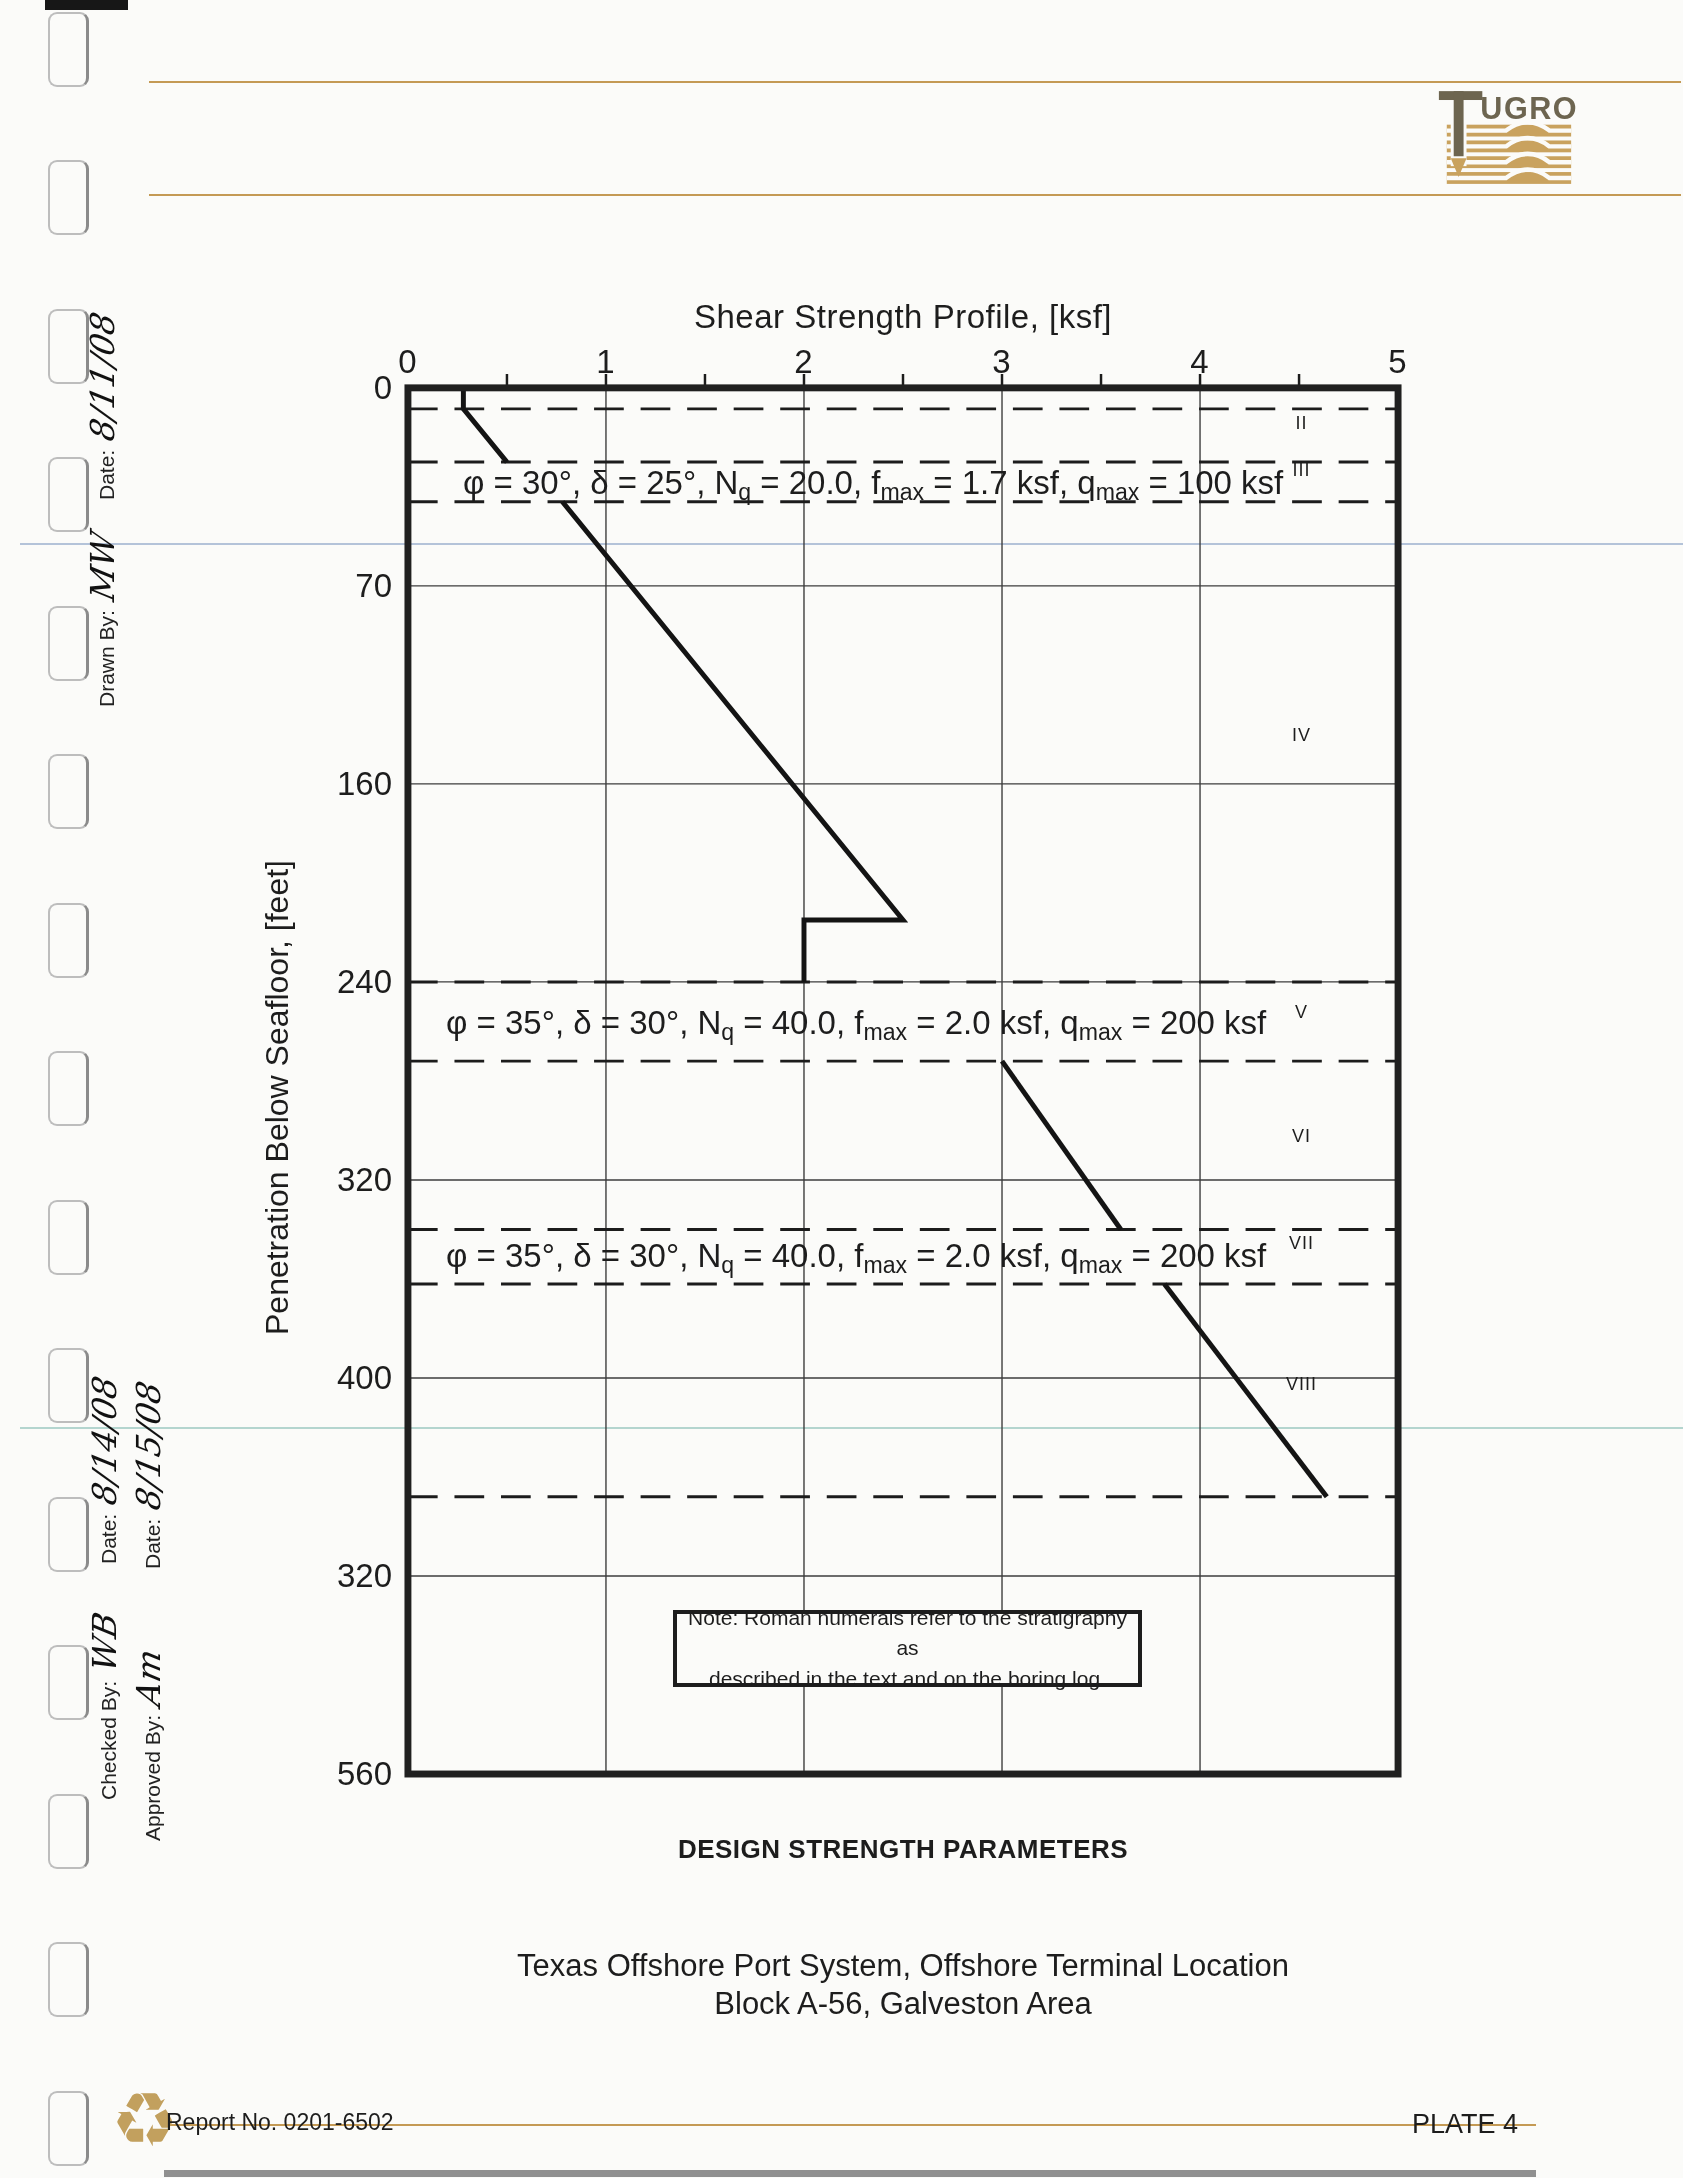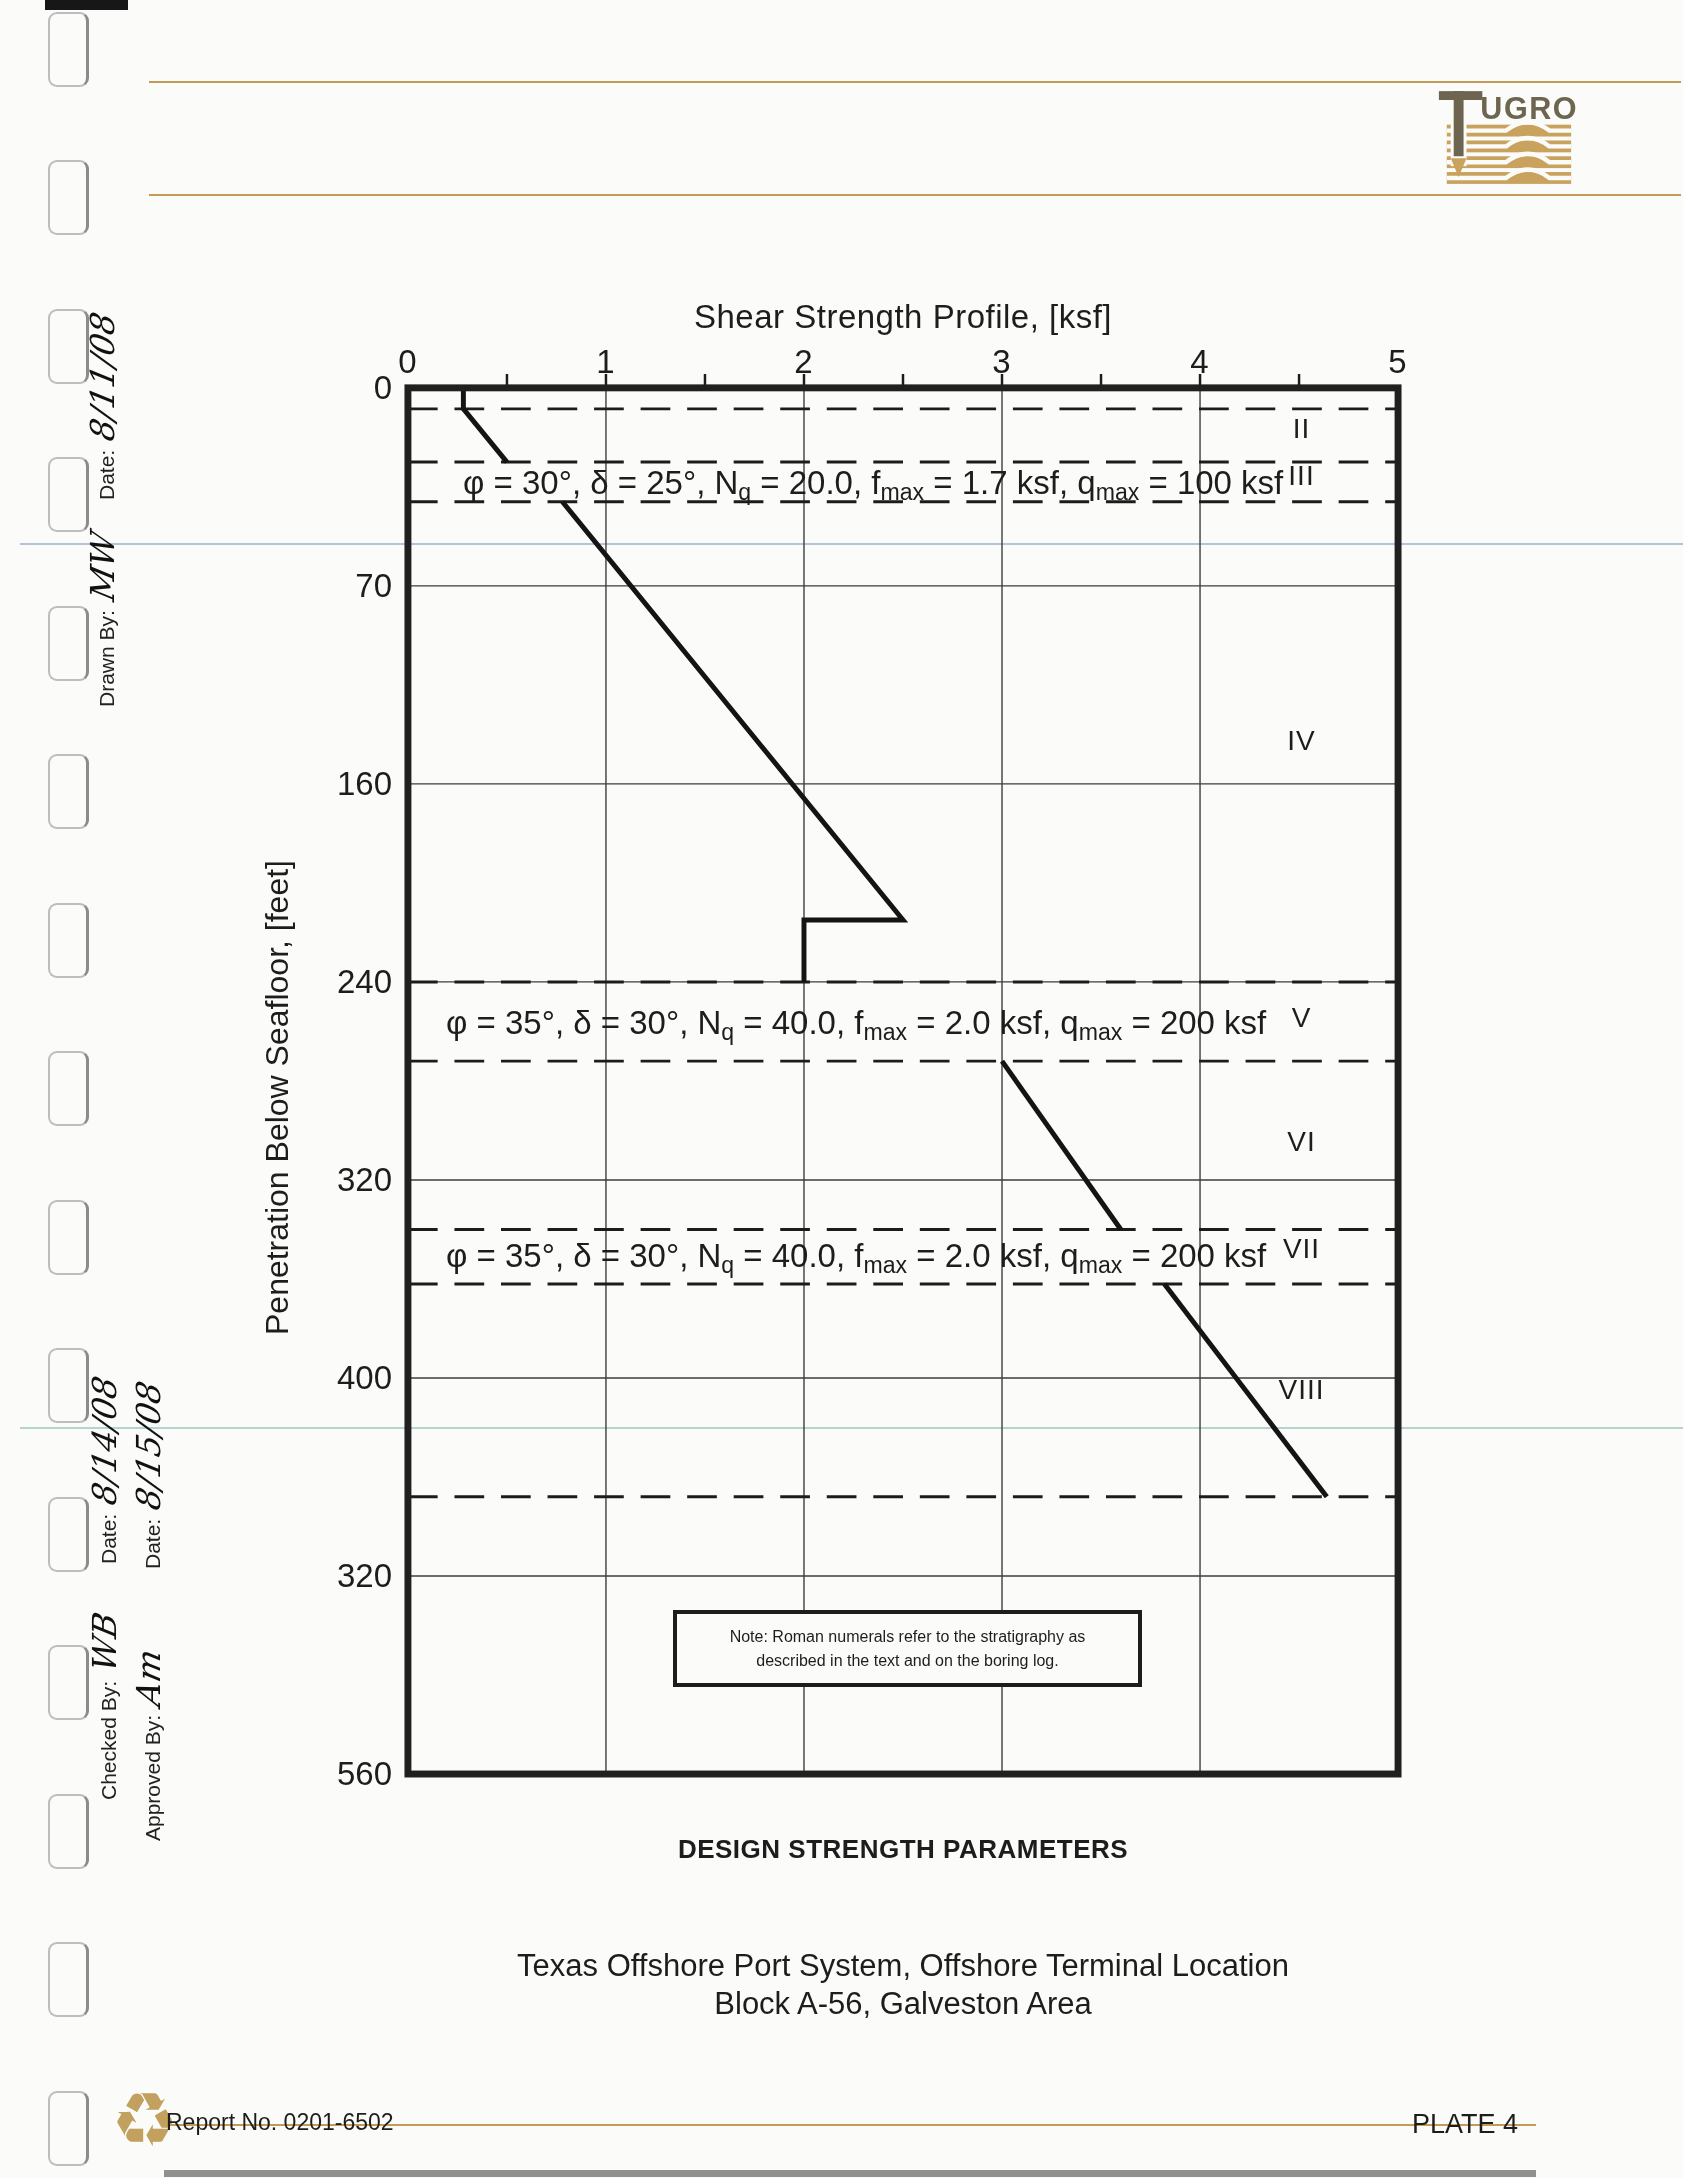--- a/index.html
+++ b/index.html
@@ -14,26 +14,26 @@
   .hole{position:absolute;left:48px;width:36px;height:71px;border:2px solid #bdbdbd;
         border-right:3px solid #8b8b8b;border-radius:9px;background:transparent;}
   .recycle{position:absolute;font-size:75px;color:#c2a05e;line-height:1;}
   
   .chart-title{position:absolute;left:408px;top:298px;width:990px;text-align:center;
                font-size:33px;letter-spacing:0.5px;}
   .xtick{position:absolute;width:79px;text-align:center;font-size:33px;}
   .ytick{position:absolute;left:285px;width:107px;text-align:right;font-size:33px;}
   .ylabel{position:absolute;left:259px;top:1335px;transform:rotate(-90deg);
           transform-origin:0 0;font-size:32px;white-space:nowrap;}
-  .numeral{position:absolute;width:65px;text-align:center;font-size:28px;letter-spacing:1px;}
+  .numeral{position:absolute;width:65px;text-align:center;font-size:18px;letter-spacing:1px;}
   .ann{position:absolute;font-size:33px;white-space:nowrap;}
   .ann .sub{font-size:.7em;vertical-align:-.28em;}
   .notebox{position:absolute;left:673px;top:1610px;width:461px;height:69px;
            border:4px solid #1d1d1d;display:flex;flex-direction:column;justify-content:center;
-           text-align:center;font-size:16px;line-height:1.45;background:#fbfbf9;}
+           text-align:center;font-size:21px;line-height:1.45;background:#fbfbf9;}
   
   .main-title{position:absolute;left:408px;top:1834px;width:990px;text-align:center;
               font-weight:bold;font-size:26px;letter-spacing:0.5px;}
   .sub-title1{position:absolute;left:309px;top:1948px;width:1188px;text-align:center;font-size:31px;}
   .sub-title2{position:absolute;left:309px;top:1986px;width:1188px;text-align:center;font-size:31px;}
   .report-no{position:absolute;left:166px;top:2109px;font-size:23px;}
   .plate{position:absolute;left:1364px;top:2109px;width:154px;text-align:right;font-size:27px;}
   
   .vfield{position:absolute;transform:rotate(-90deg);transform-origin:0 0;
           white-space:nowrap;display:flex;align-items:baseline;gap:10px;}

